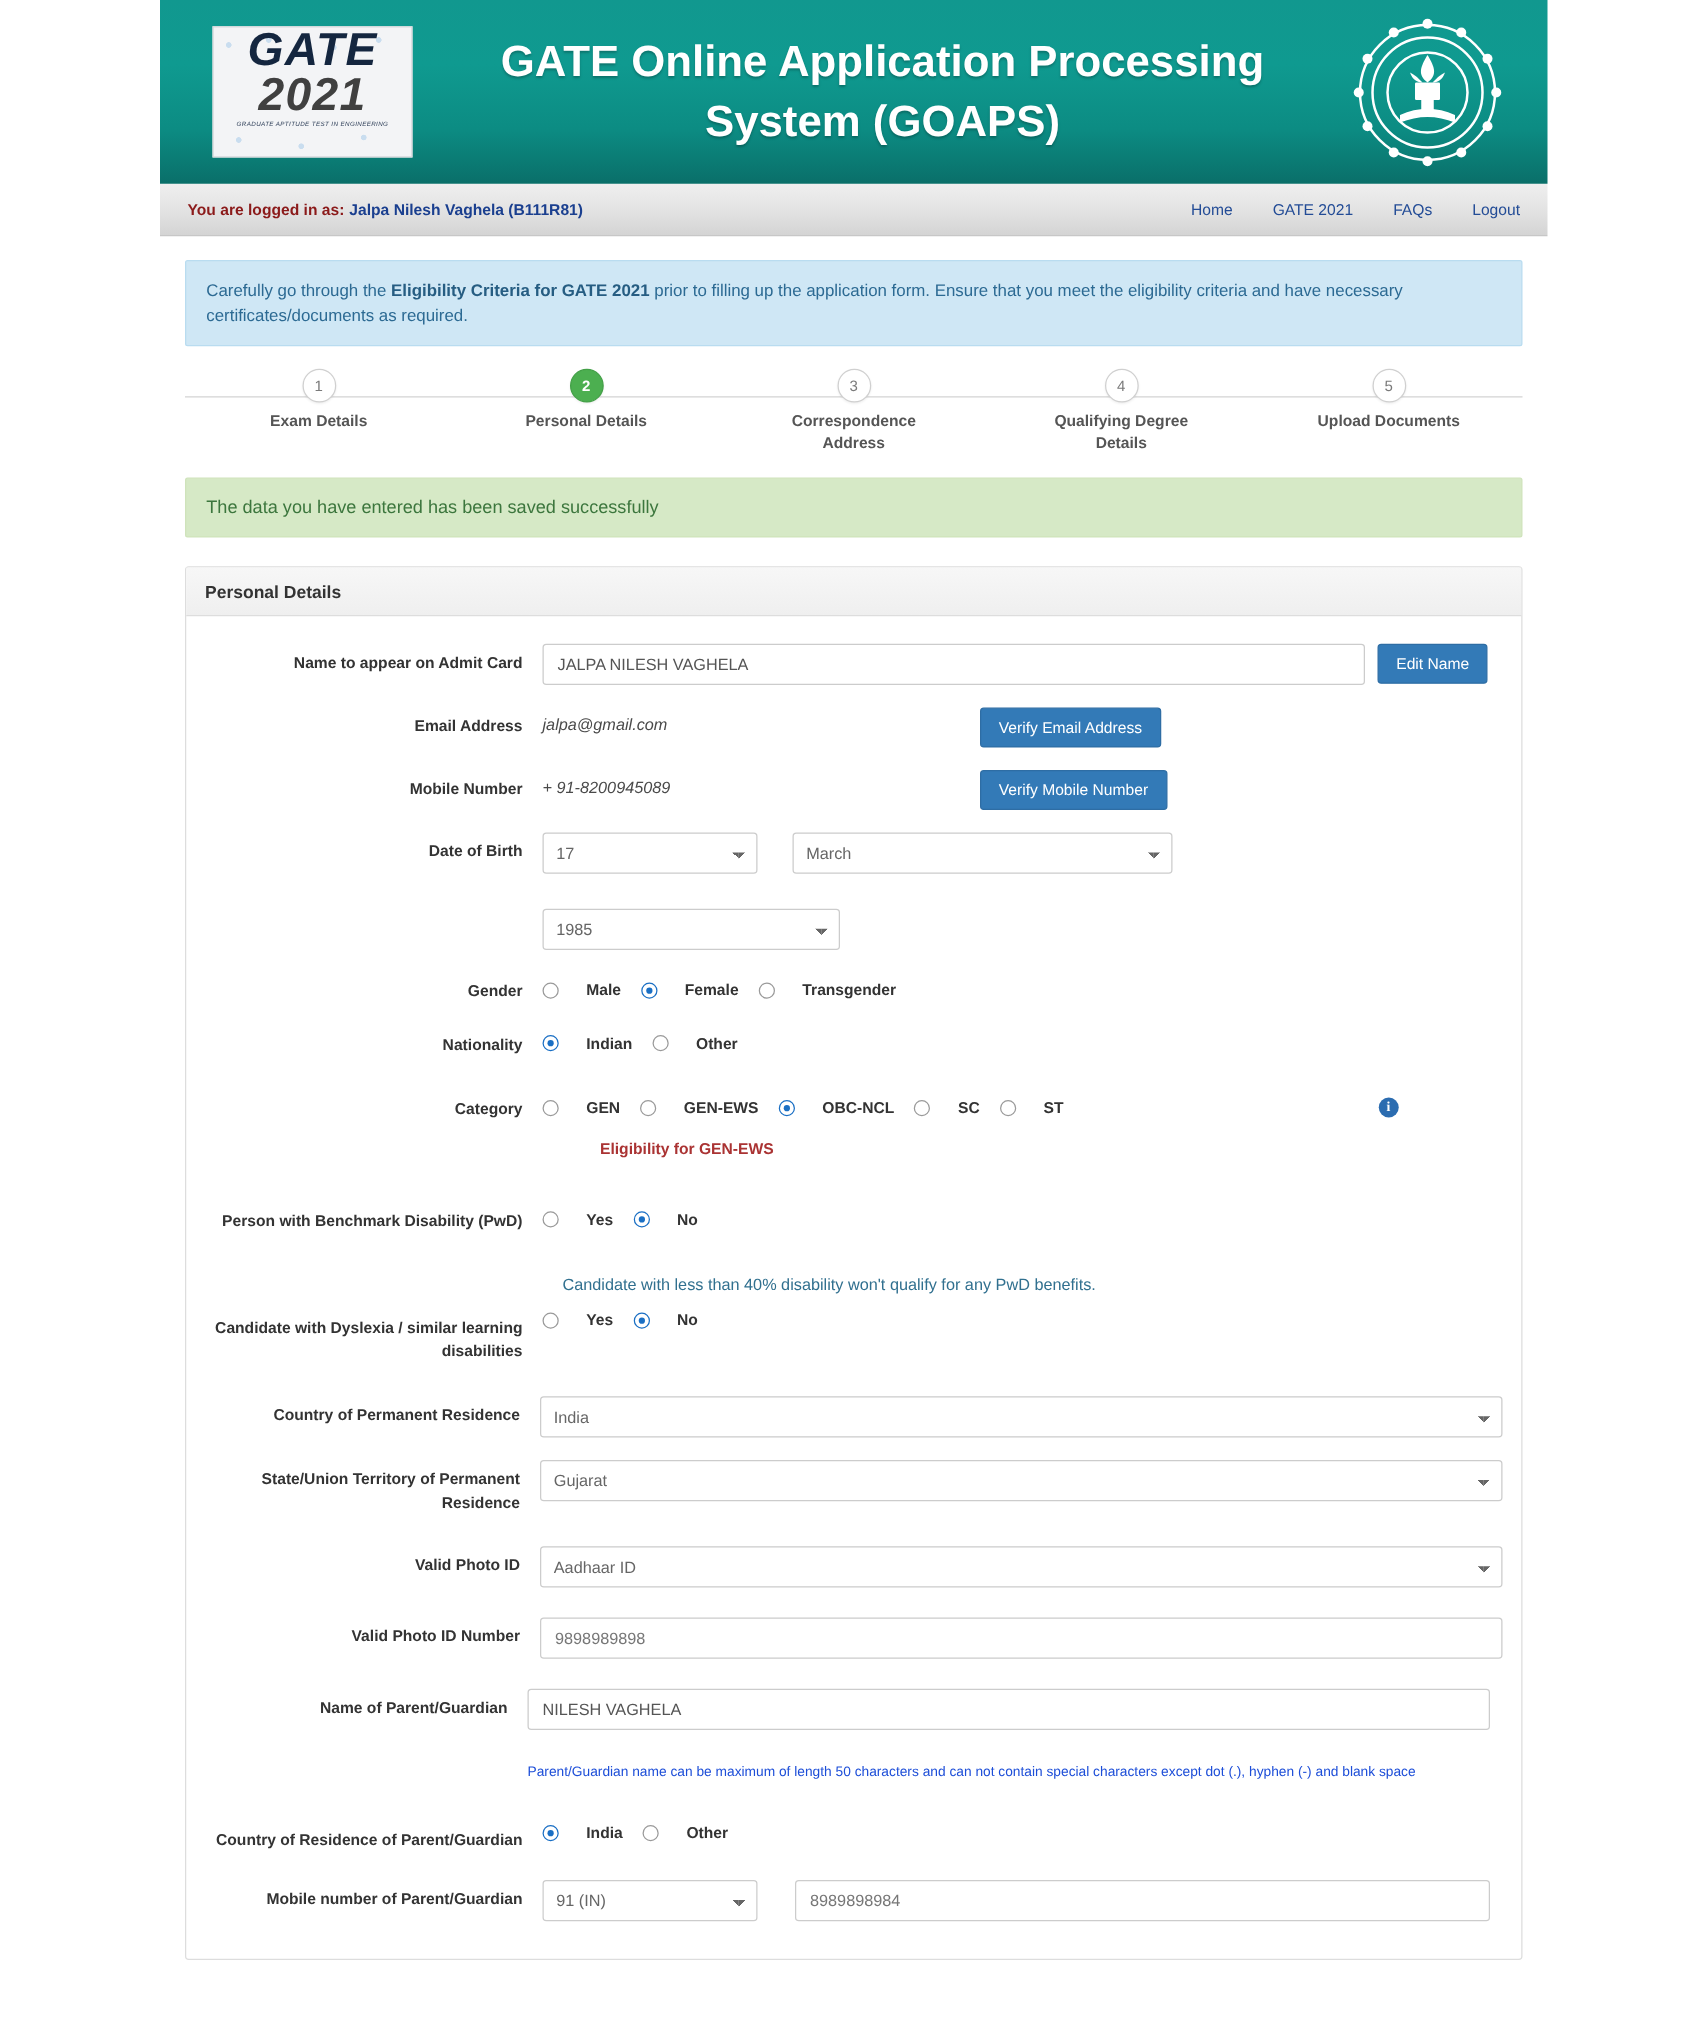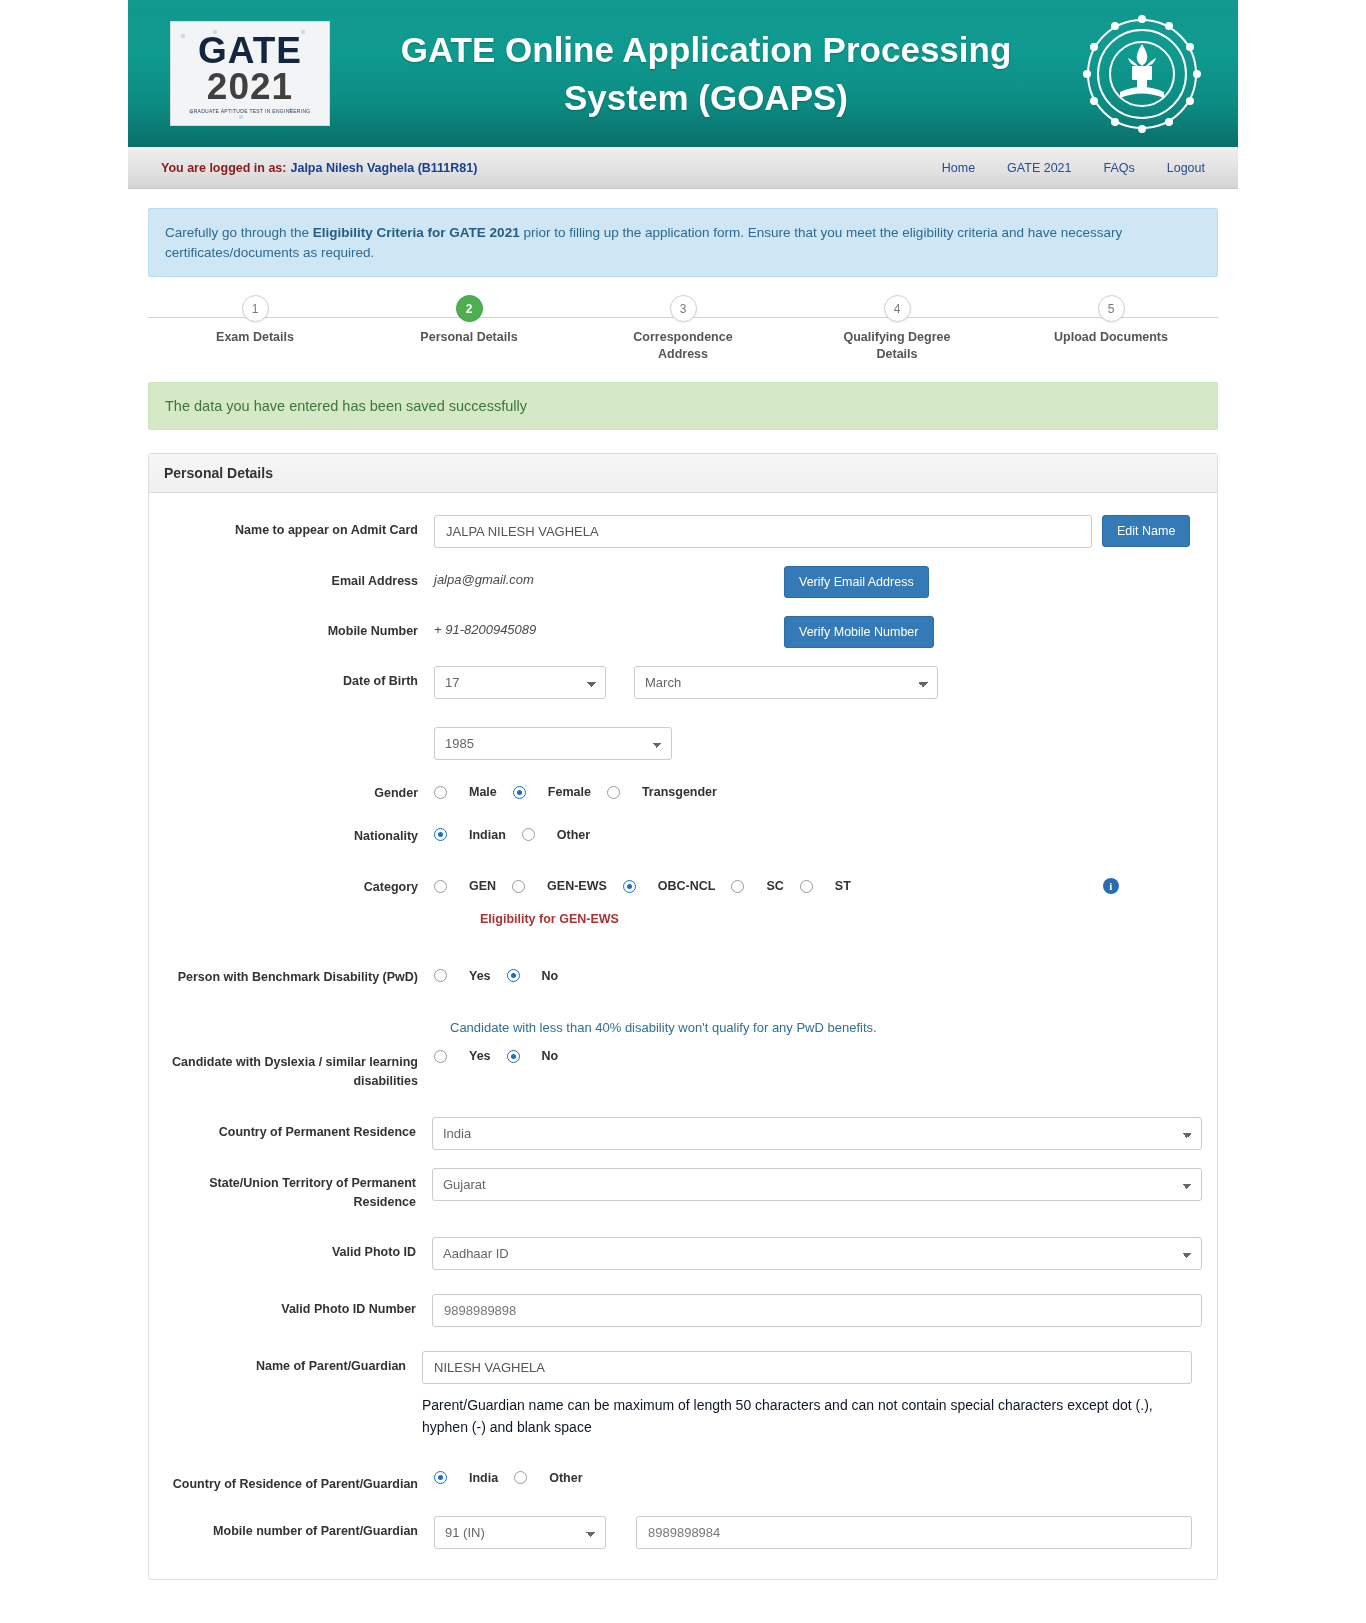--- a/index.html
+++ b/index.html
@@ -16,22 +16,22 @@
 
   
   .banner{
     height:147px;
     background:linear-gradient(180deg,#11988f 0%, #0f9a90 35%, #0c8c83 70%, #0a6f69 100%);
     display:flex; align-items:center; position:relative;
   }
   .gate-logo{
     width:160px; height:105px; margin-left:42px;
     background:#f3f4f6; border:1px solid #d7d9dc;
-    display:flex; flex-direction:column; align-items:center; justify-content:center;
-    position:relative; overflow:hidden;
+    display:flex; flex-direction:column; align-items:center; justify-content:flex-start;
+    position:relative; overflow:hidden;font-style:italic;
   }
   .gate-logo .dots{ position:absolute; inset:0; opacity:.5;
      background-image:radial-gradient(circle at 12px 14px,#9fc6e8 2px,transparent 2.5px),
                       radial-gradient(circle at 44px 10px,#9fc6e8 2px,transparent 2.5px),
                       radial-gradient(circle at 96px 16px,#9fc6e8 2px,transparent 2.5px),
                       radial-gradient(circle at 132px 10px,#9fc6e8 2px,transparent 2.5px),
                       radial-gradient(circle at 20px 90px,#9fc6e8 2px,transparent 2.5px),
                       radial-gradient(circle at 70px 95px,#9fc6e8 2px,transparent 2.5px),
                       radial-gradient(circle at 120px 88px,#9fc6e8 2px,transparent 2.5px);
   }
@@ -42,21 +42,21 @@
     flex:1; text-align:center; color:#fff; font-size:35px; font-weight:bold;
     line-height:1.35; text-shadow:0 1px 2px rgba(0,0,0,.25); padding:0 20px;
   }
   .iitb-seal{ width:120px; height:120px; margin-right:36px; position:relative; }
   .iitb-seal svg{ display:block; }
 
   
   .loginbar{
     height:42px; background:linear-gradient(180deg,#efefef 0%, #e2e2e2 55%, #d4d4d4 100%);
     border-bottom:1px solid #c7c7c7;
-    display:flex; align-items:center; padding:0 33px;
+    display:flex; align-items:center; padding:0 22px;
     font-size:12.5px;
   }
   .loginbar .lbl{ color:#8b1a1a; font-weight:bold; }
   .loginbar .who{ color:#1a3f8f; font-weight:bold; margin-left:4px;}
   .navlinks{ margin-left:auto; display:flex; gap:32px; }
   .navlinks a{ color:#234c96; text-decoration:none; font-size:12.5px;}
 
   
   .notice{
     margin:19px 20px 0 20px;
@@ -120,21 +120,21 @@
   .btn-blue{
     background:#337ab7; border:1px solid #2e6da4; color:#fff; border-radius:3px;
     padding:8px 14px; font-size:12.5px; cursor:pointer; font-family:"Liberation Sans", sans-serif;
   }
   .radio-grp{ display:flex; align-items:center; gap:16px; padding-top:7px; }
   .rad{ display:flex; align-items:center; gap:22px; font-size:12.5px; font-weight:bold; color:#333; cursor:pointer;}
   .dot{ width:13px;height:13px;border-radius:50%;border:1px solid #9a9a9a;background:#fff;display:inline-block;position:relative;}
   .dot.on{ border-color:#1a6fc4; }
   .dot.on::after{ content:""; position:absolute; left:3px; top:3px; width:5px;height:5px;border-radius:50%;background:#1a6fc4;}
   .helptext{ color:#31708f; font-size:13px; margin:-4px 0 14px 286px; }
-  .muted-help{ color:#0f172a; font-size:14px; line-height:1.55; margin-top:1px; }
+  .muted-help{ color:#1d4ed8; font-size:11px; line-height:1.55; margin-top:16px; }
   .info-i{
     width:16px;height:16px;border-radius:50%;background:#2b6cb0;color:#fff;
     font-size:11px;font-weight:bold;display:inline-flex;align-items:center;justify-content:center;
     font-family:"Liberation Serif", serif;
   }
   .elig-link{ color:#a33; font-weight:bold; font-size:12.5px; }
 </style>
 </head>
 <body>
 

